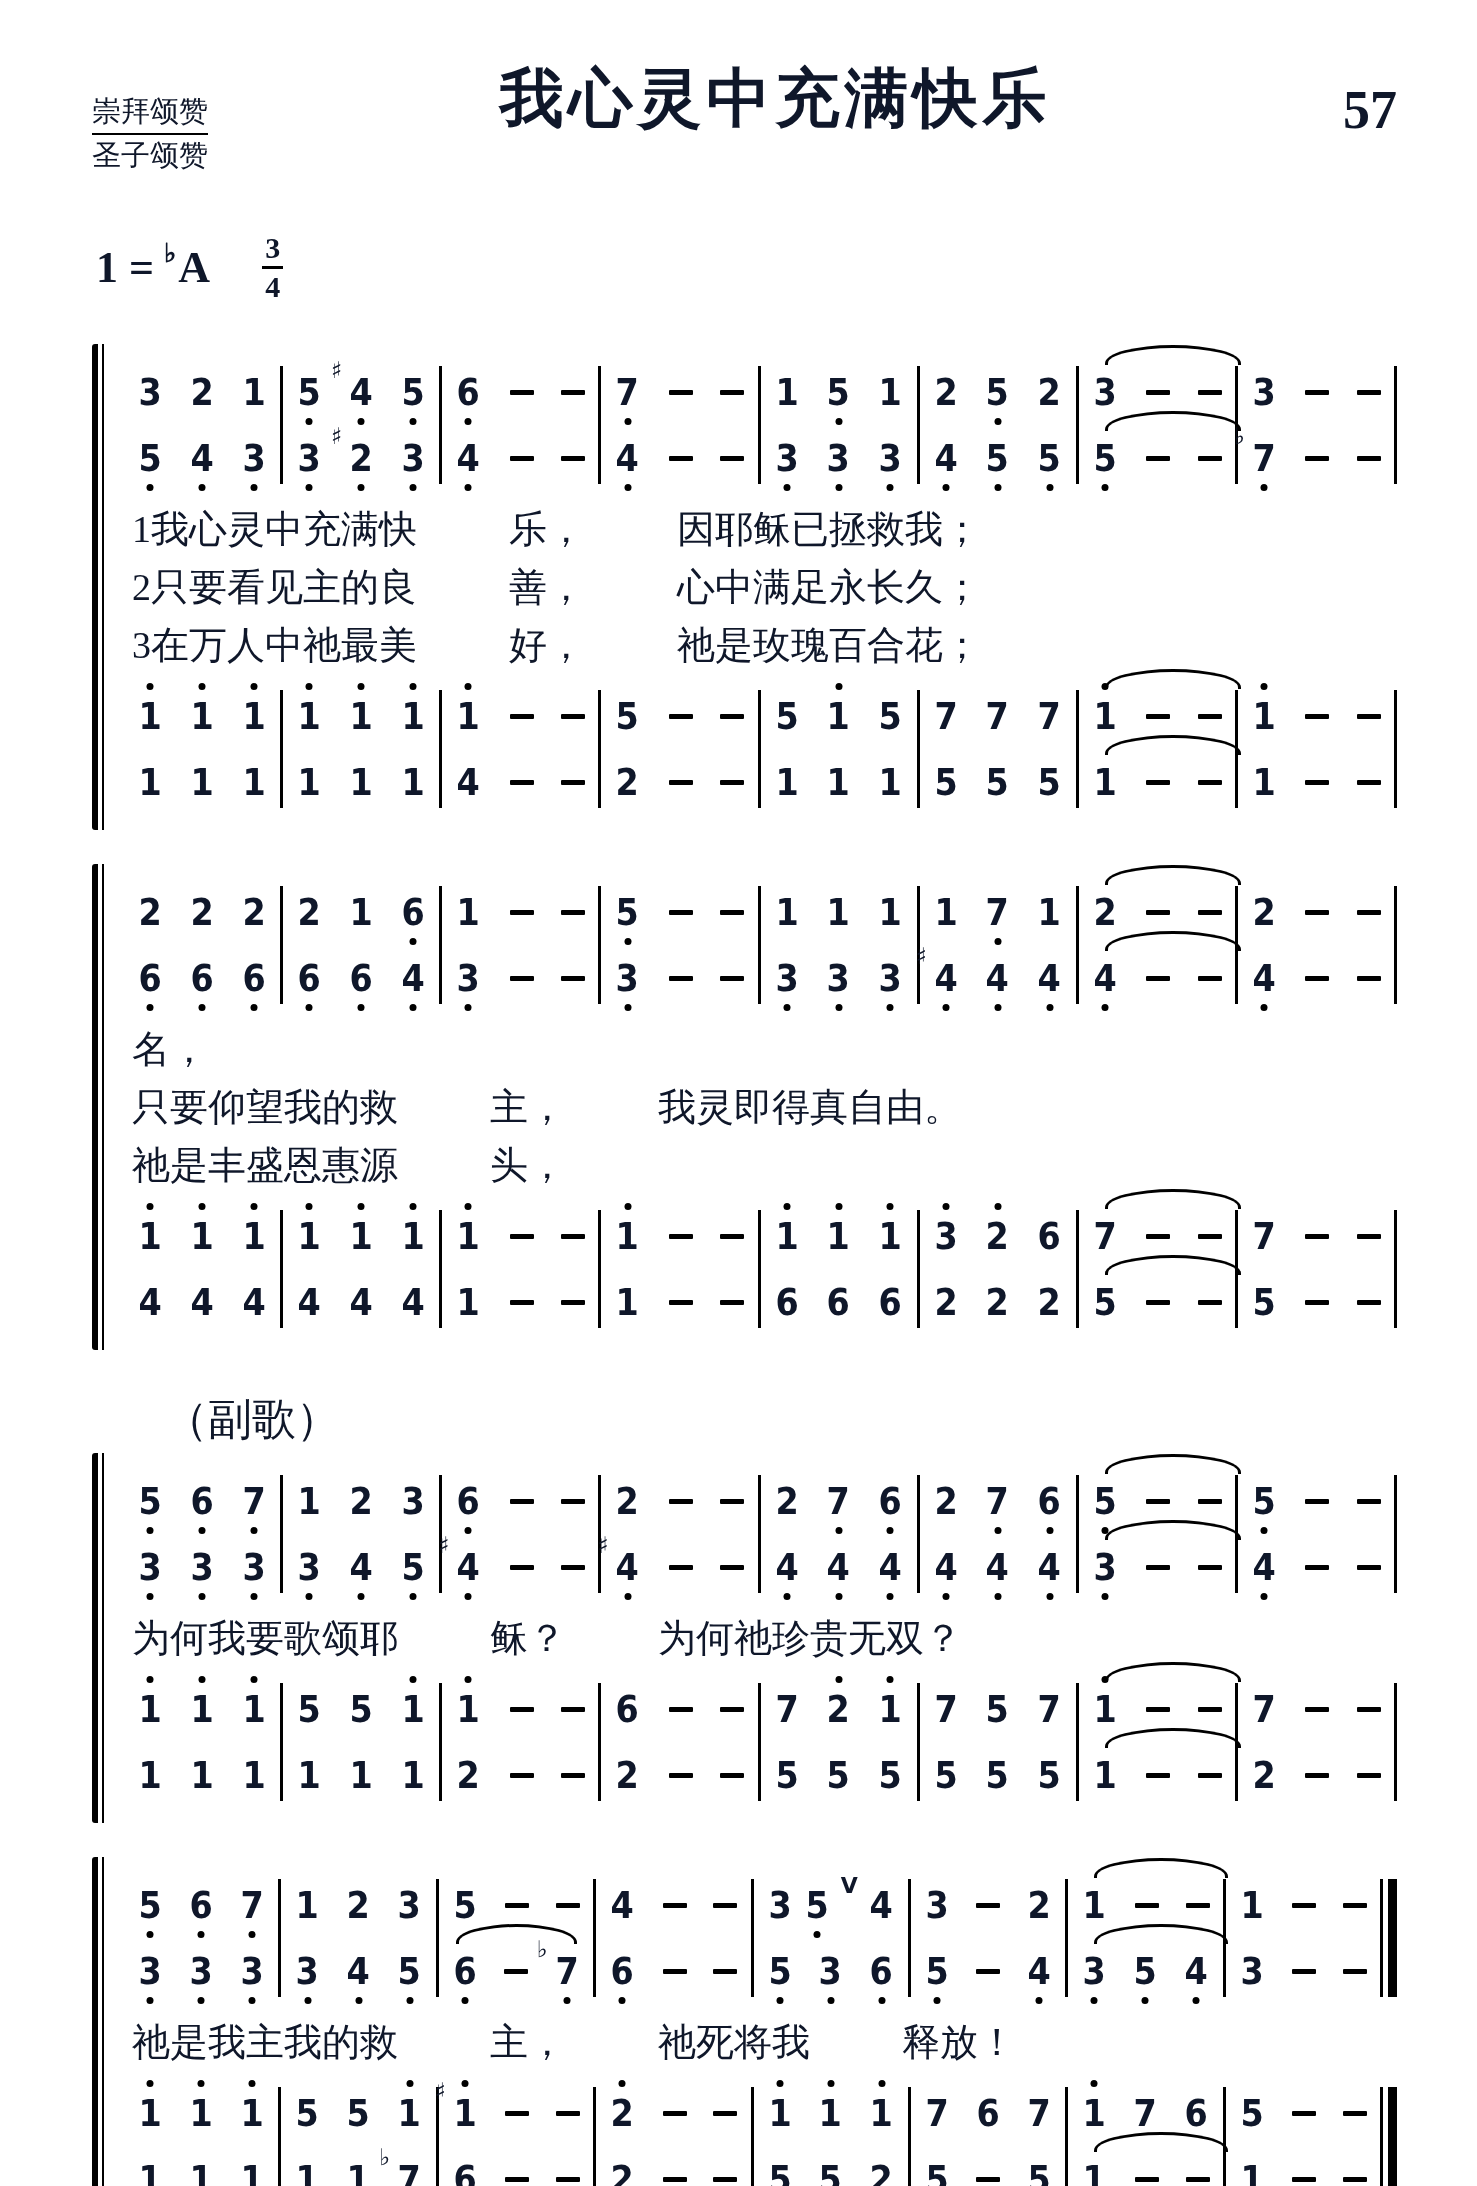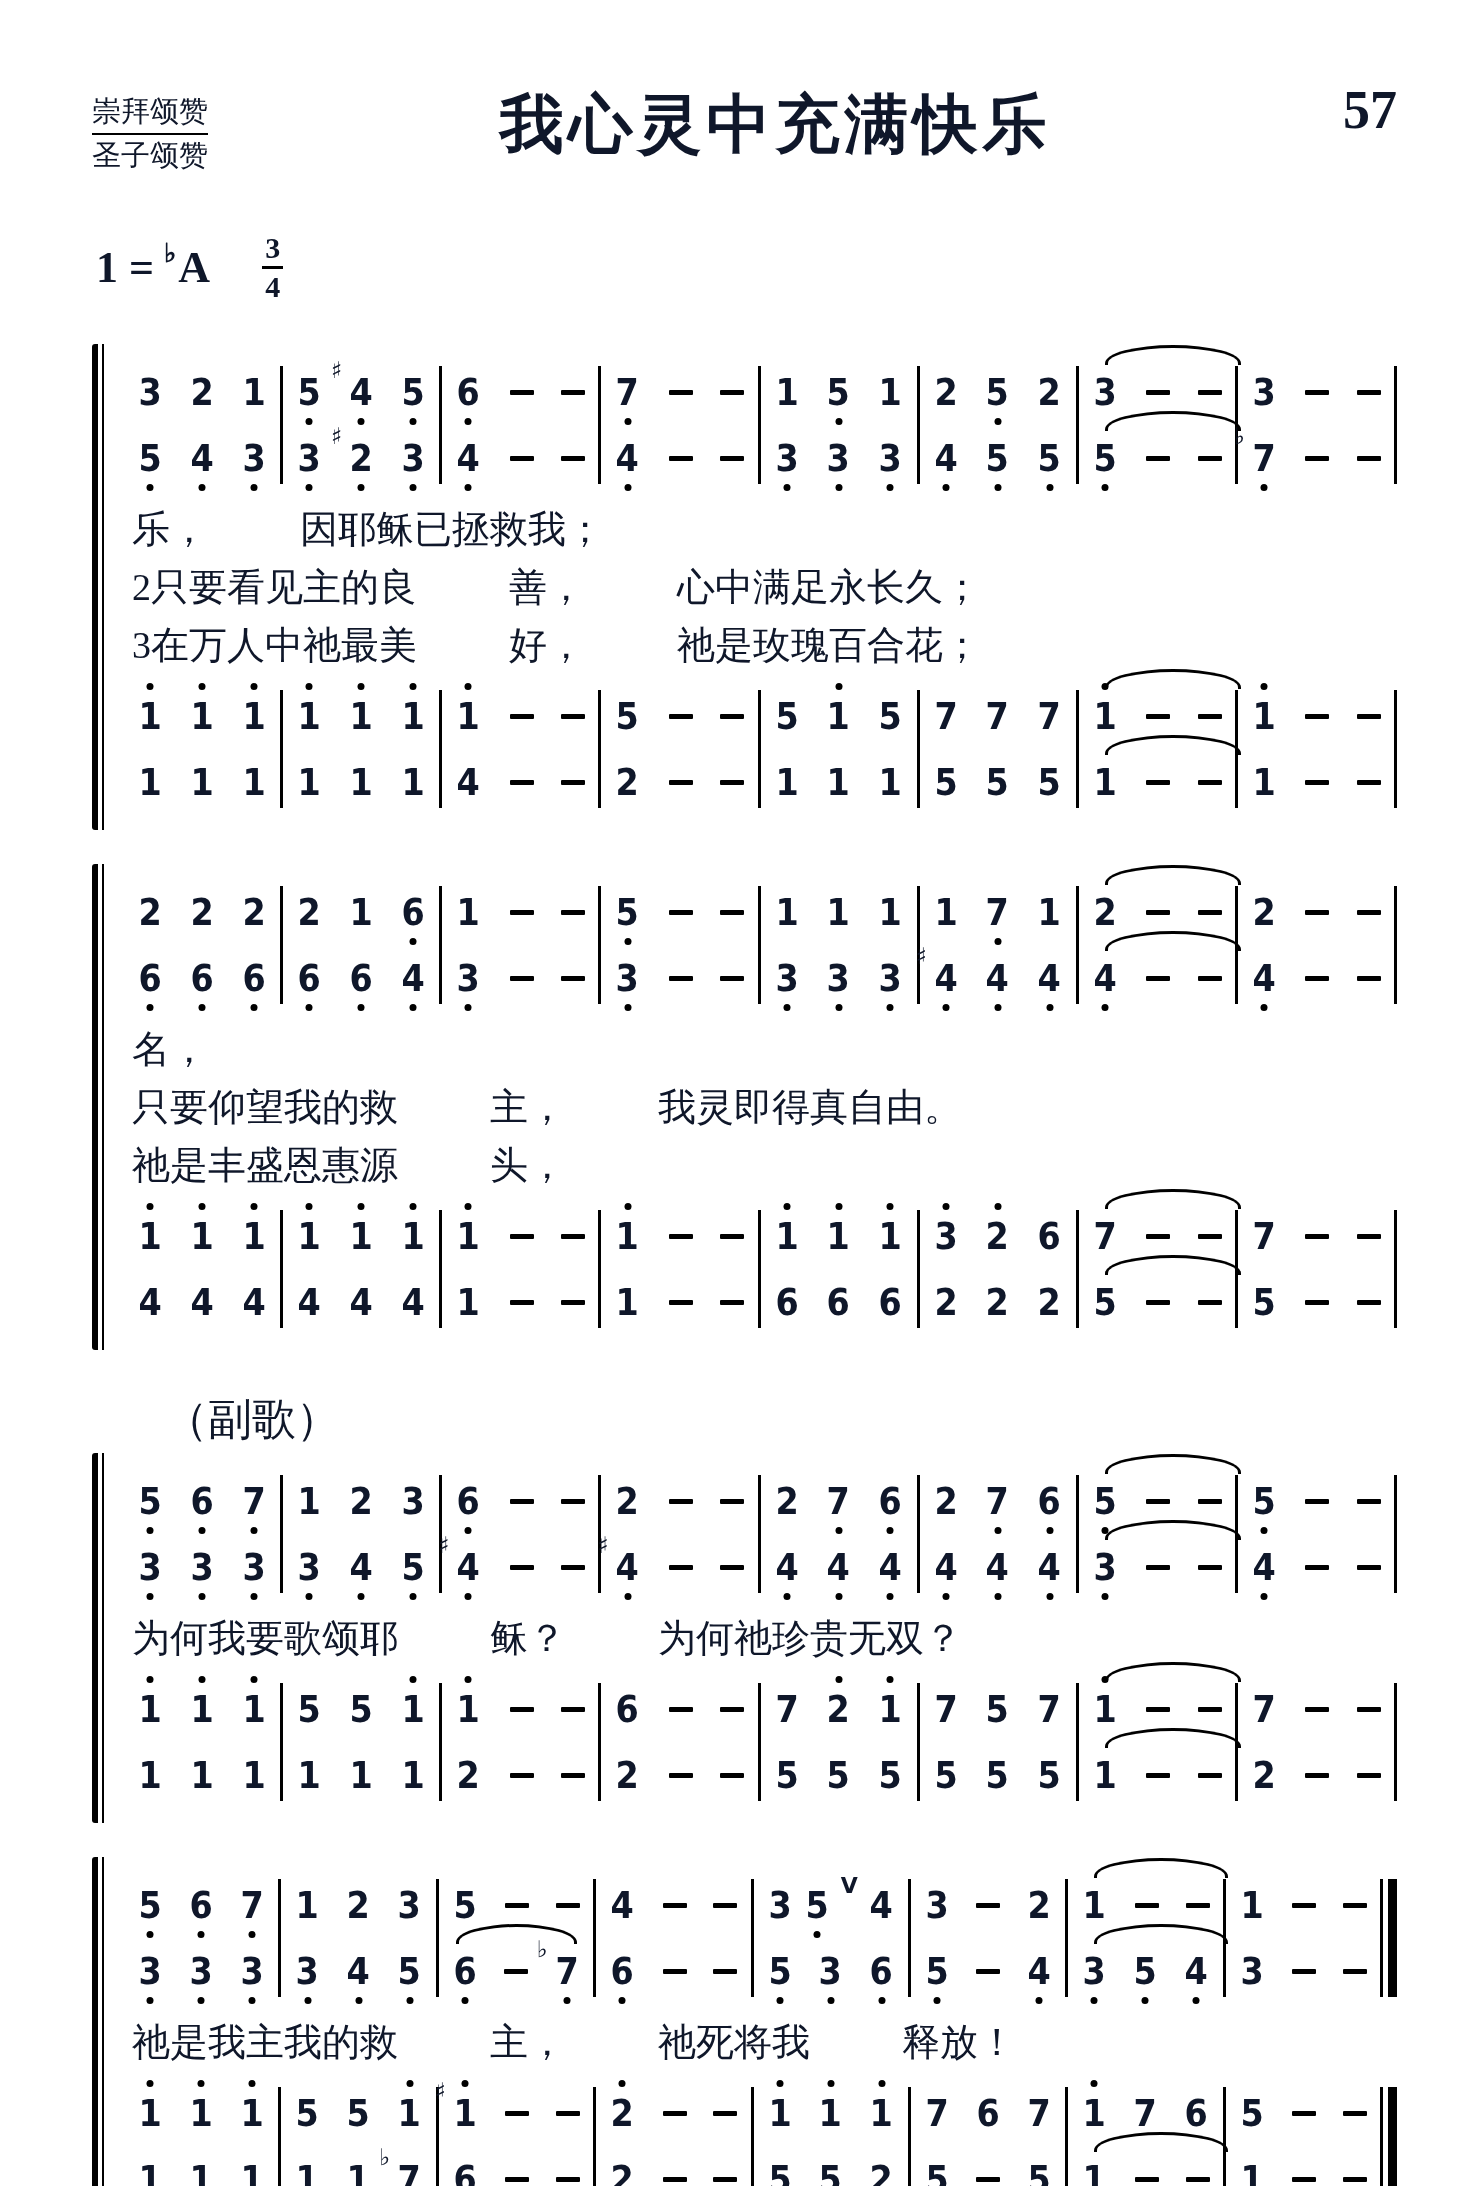--- a/index.html
+++ b/index.html
@@ -11,21 +11,21 @@
     padding:55px 80px 30px 92px;
     font-family:"Liberation Serif", serif;
     overflow:hidden;
   }
   
   .hdr{display:flex;align-items:flex-start;}
   .cat{font-size:29px;line-height:40px;margin-top:36px;white-space:nowrap;}
   .cat-top{display:inline-block;border-bottom:2px solid #000;padding-bottom:2px;}
   .title-wrap{flex:1;text-align:center;}
   .title{
-    display:inline-block;margin-top:26px;
+    display:inline-block;
     font-size:64px;font-weight:900;letter-spacing:5px;
     font-family:Liberation Mono, monospace;
   }
   .hymn-no{font-size:54px;font-weight:bold;margin-top:24px;font-family:"Liberation Serif",serif;}
   
   .keyline{display:flex;align-items:center;margin:58px 0 0 4px;font-weight:bold;font-size:44px;}
   .flat-sup{font-size:26px;transform:translateY(-14px);margin:0 2px 0 10px;}
   .keynote{font-size:44px;}
   .ts{display:inline-flex;flex-direction:column;align-items:center;margin-left:52px;line-height:1;}
   .ts span{font-size:30px;font-weight:bold;}
@@ -200,20 +200,21 @@
               <div class="mrow">
                 <span class="note"><span class="acc">♭</span><span class="digit">7</span><span class="dot below"></span></span>
                 <span class="dash"></span>
                 <span class="dash"></span>
               </div>
             </div>
             <div class="bar"></div>
           </div>
           <div class="lyrics">
             <div class="lyric">
+              <span class="seg">1我心灵中充满快</span>
               <span class="seg">乐，</span>
               <span class="seg">因耶稣已拯救我；</span>
             </div>
             <div class="lyric">
               <span class="seg">2只要看见主的良</span>
               <span class="seg">善，</span>
               <span class="seg">心中满足永长久；</span>
             </div>
             <div class="lyric">
               <span class="seg">3在万人中祂最美</span>

